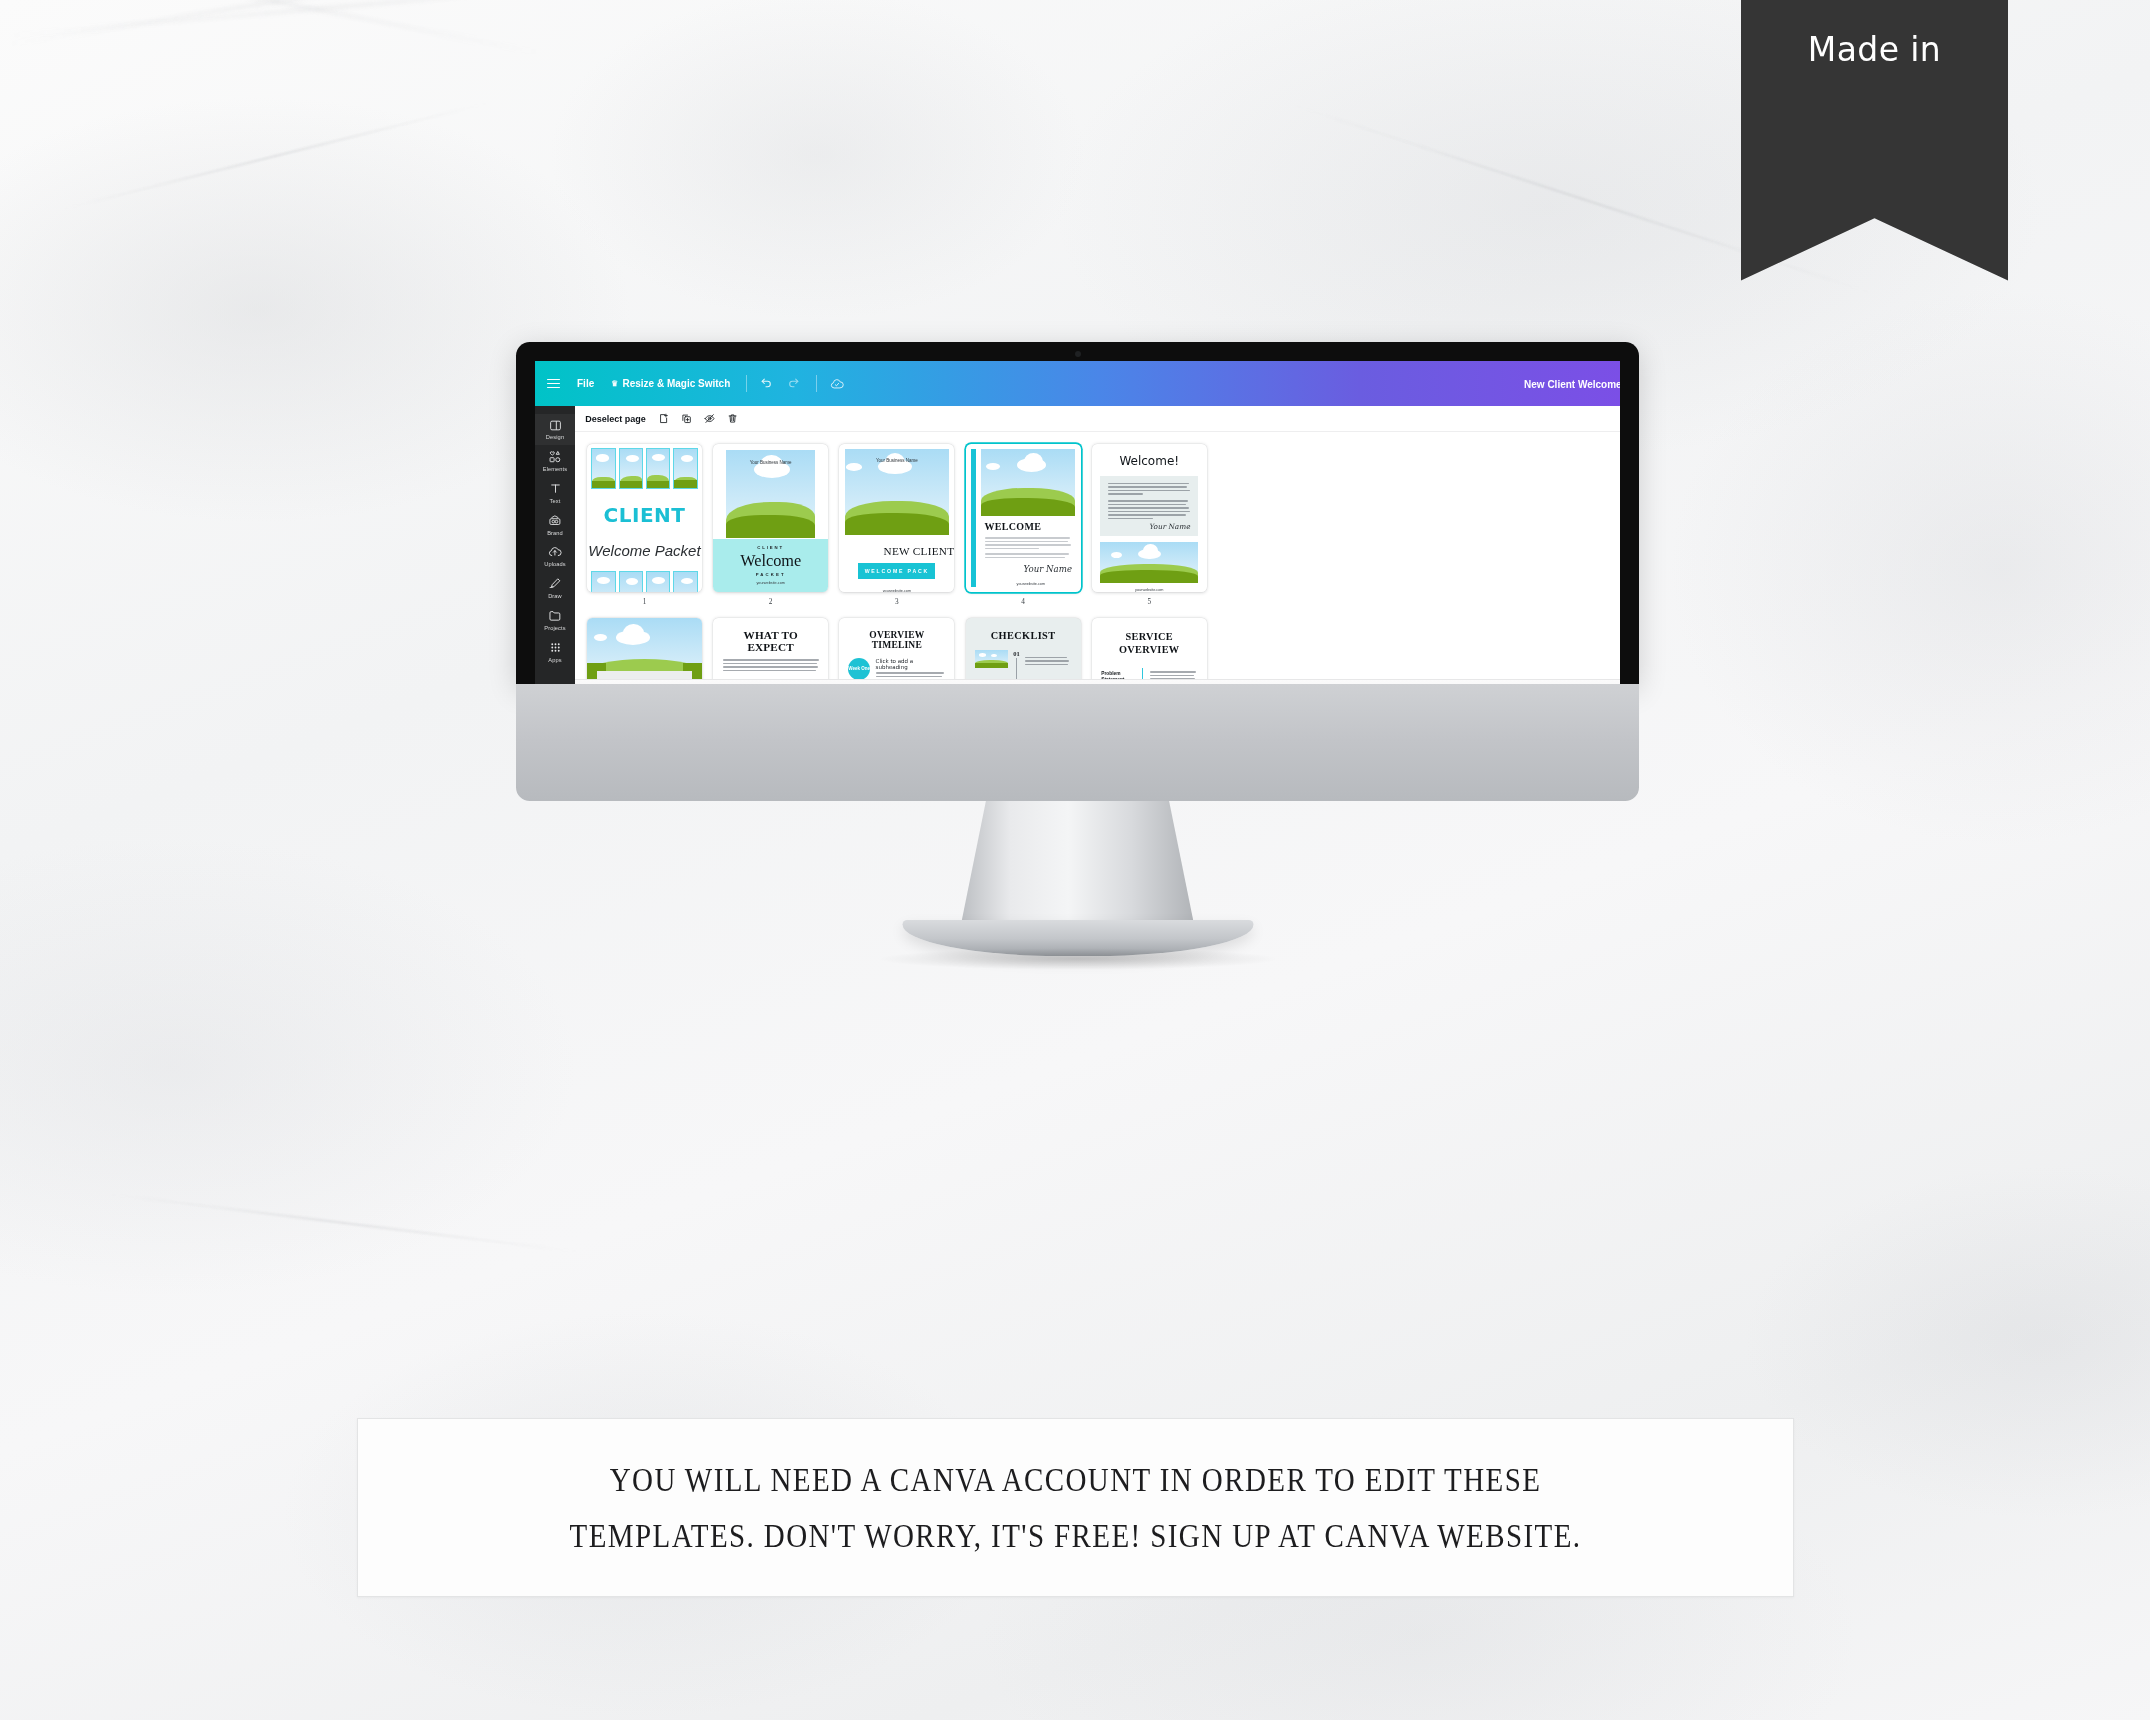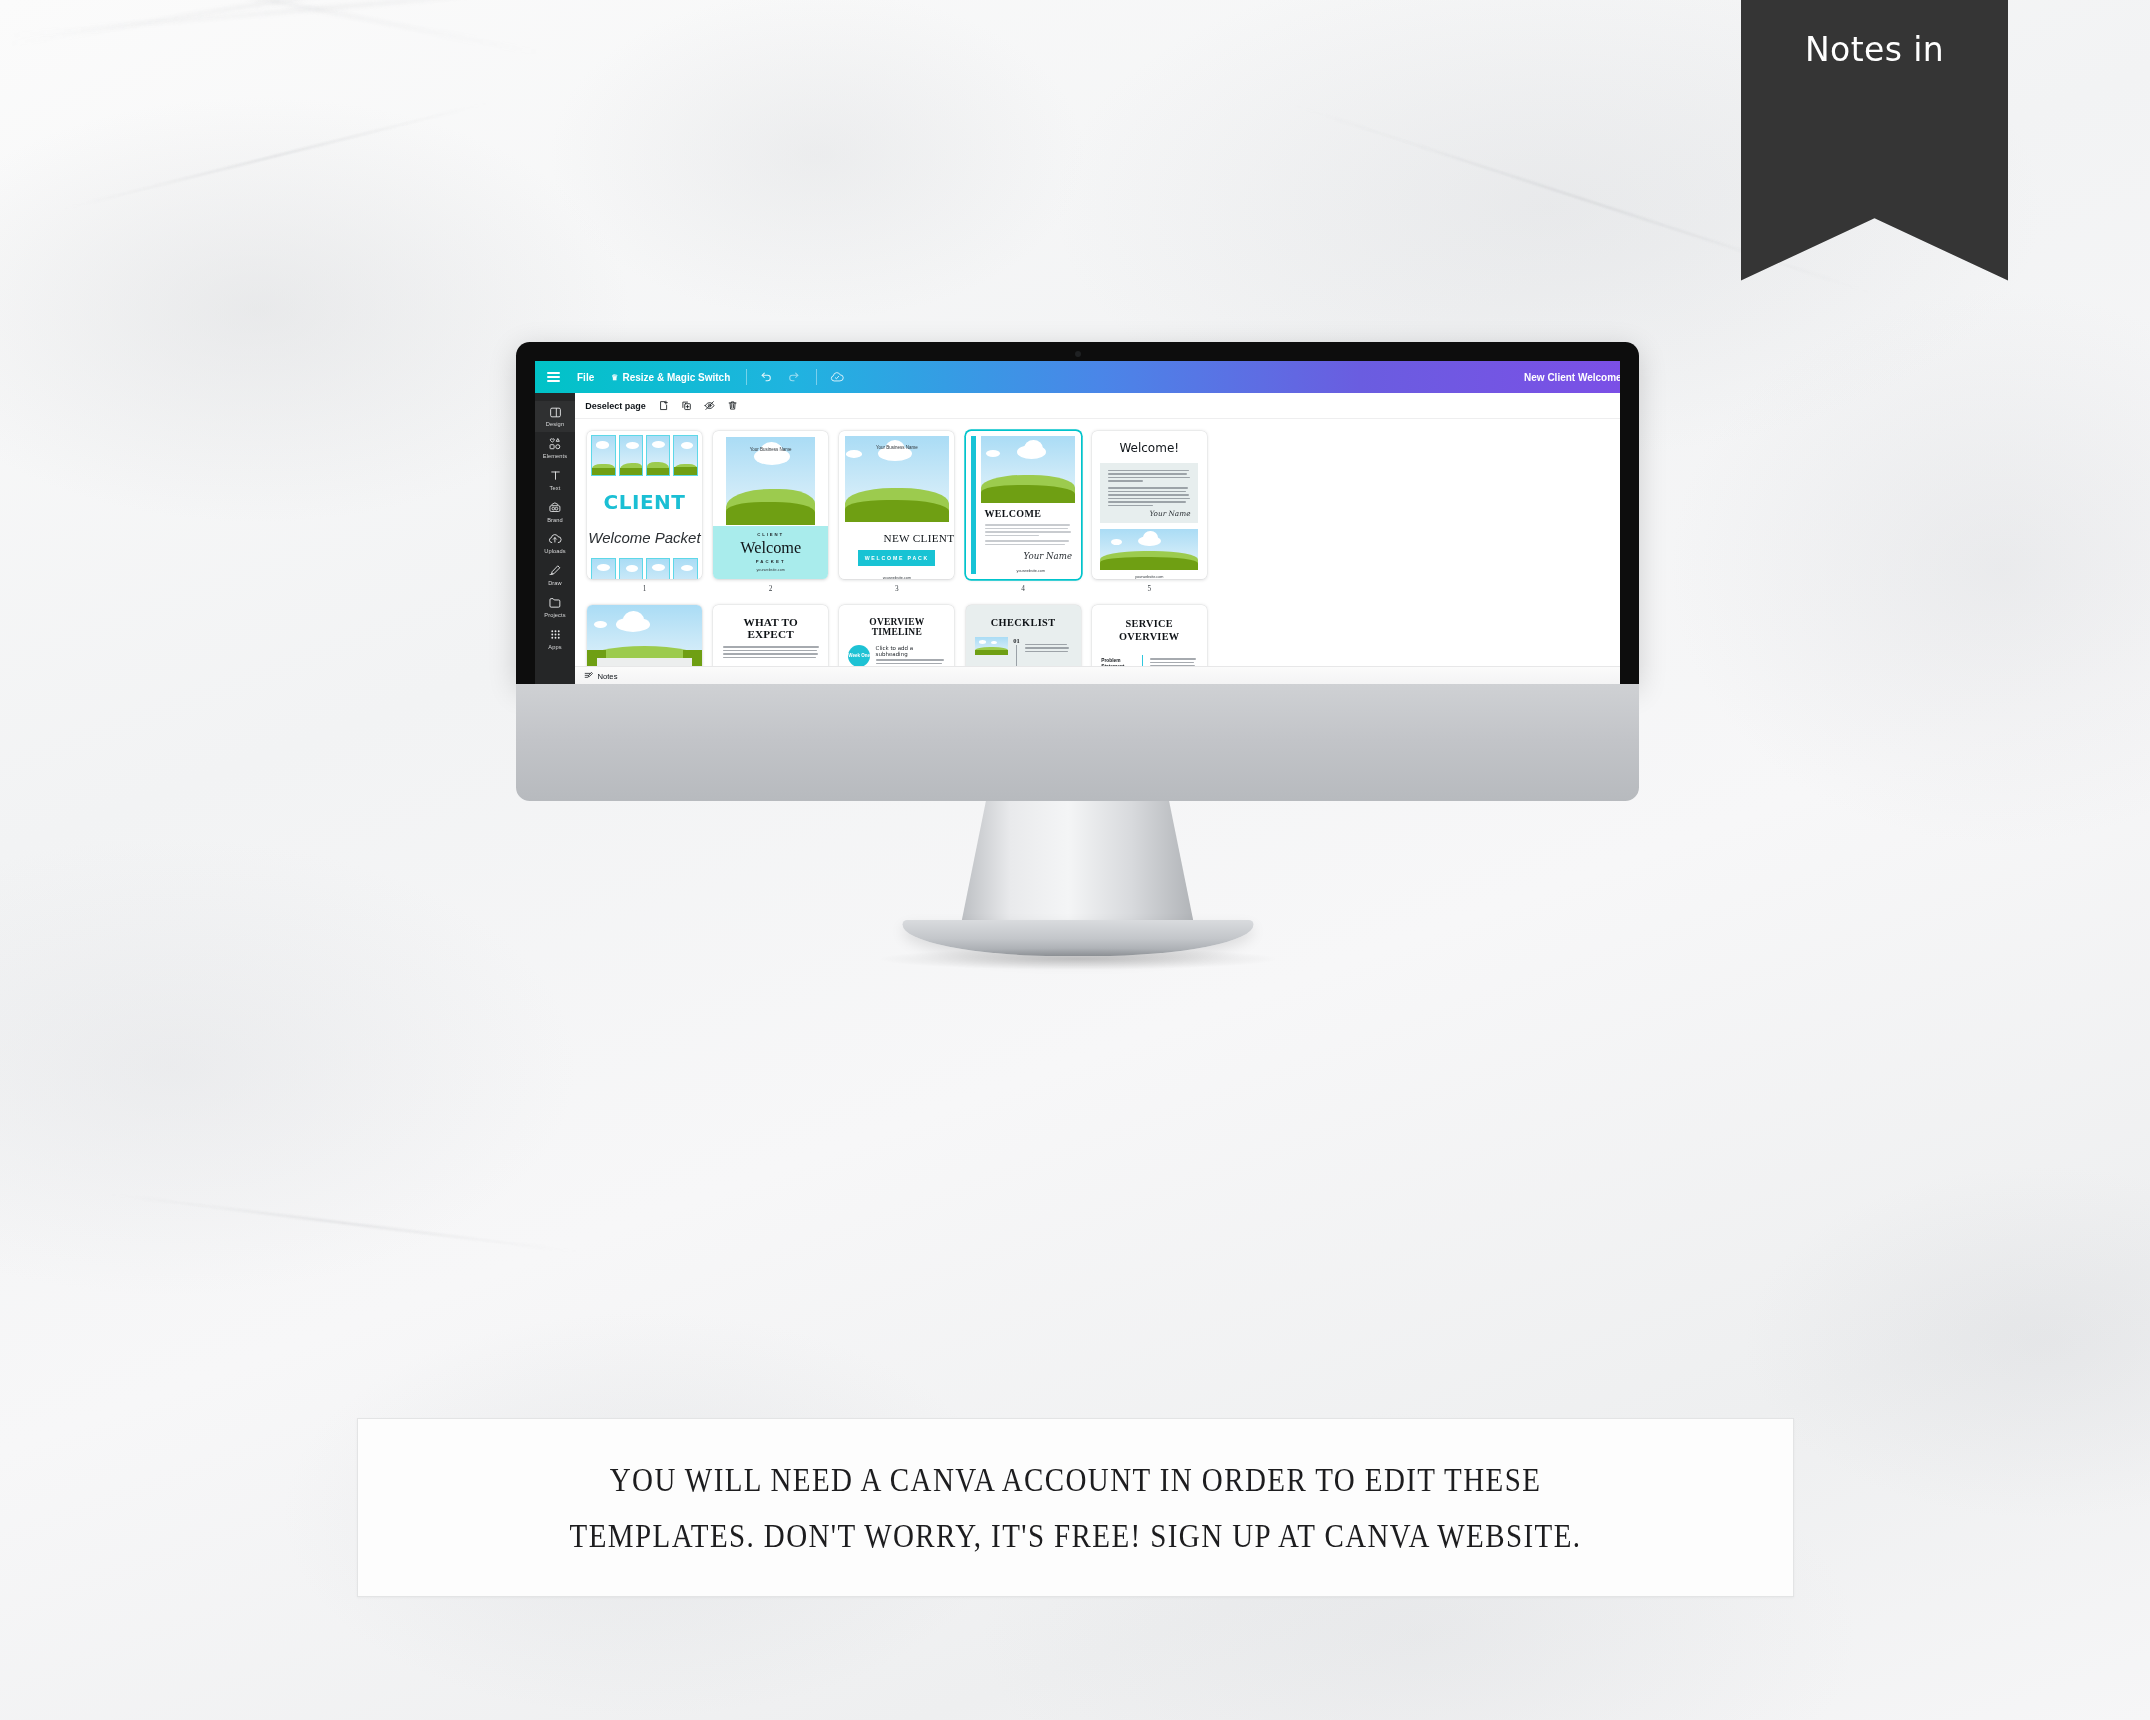--- a/index.html
+++ b/index.html
@@ -118,21 +118,21 @@
   .mon-shadow {
     position: absolute; left: 50%; top: 606px;
     transform: translateX(-50%);
     width: 404px; height: 22.4px;
     background: radial-gradient(ellipse at center, rgba(0,0,0,.17), rgba(0,0,0,0) 70%);
   }
 
   
   .topbar {
     display: flex; align-items: center;
-    height: 32px;
+    height: 45px;
     background: linear-gradient(90deg,#00c3c7 0%, #20b3e0 24%, #4a86e8 52%, #6a5de0 76%, #7b4fe6 100%);
     padding: 0 10.3px 0 12px;
     color: #fff;
     position: relative;
   }
   .hamb { display:flex; flex-direction:column; gap:2.6px; width:13px; cursor:pointer; }
   .hamb i { display:block; height:1.5px; background:#fff; border-radius:1.7px; }
   .tb-item {
     font-size: 10px; font-weight: 700; color:#fff;
     margin-left: 17px; white-space: nowrap;
@@ -277,21 +277,21 @@
   <div class="marble"></div>
   <div class="vein" style="left:52px;  top:155px;  width:447px; transform:rotate(-14deg);"></div>
   <div class="vein2" style="left:293px; top:533px;  width:551px; transform:rotate(11deg);"></div>
   <div class="vein" style="left:1273px;top:198px;  width:619px; transform:rotate(18deg);"></div>
   <div class="vein2" style="left:1514px;top:843px;  width:516px; transform:rotate(-9deg);"></div>
   <div class="vein" style="left:103px; top:1222px; width:482px; transform:rotate(7deg);"></div>
   <div class="vein2" style="left:774px; top:1635px; width:688px; transform:rotate(-5deg);"></div>
 
   <div class="ribbon">
     <div class="ribbon-body"></div>
-    <div class="ribbon-made">Notes in</div>
+    <div class="ribbon-made">Made in</div>
   </div>
 
   <div class="monitor">
 
     <div class="mon-screen-shell">
       <div class="cam"></div>
 
       <div class="screen">
 
         <div class="topbar">

